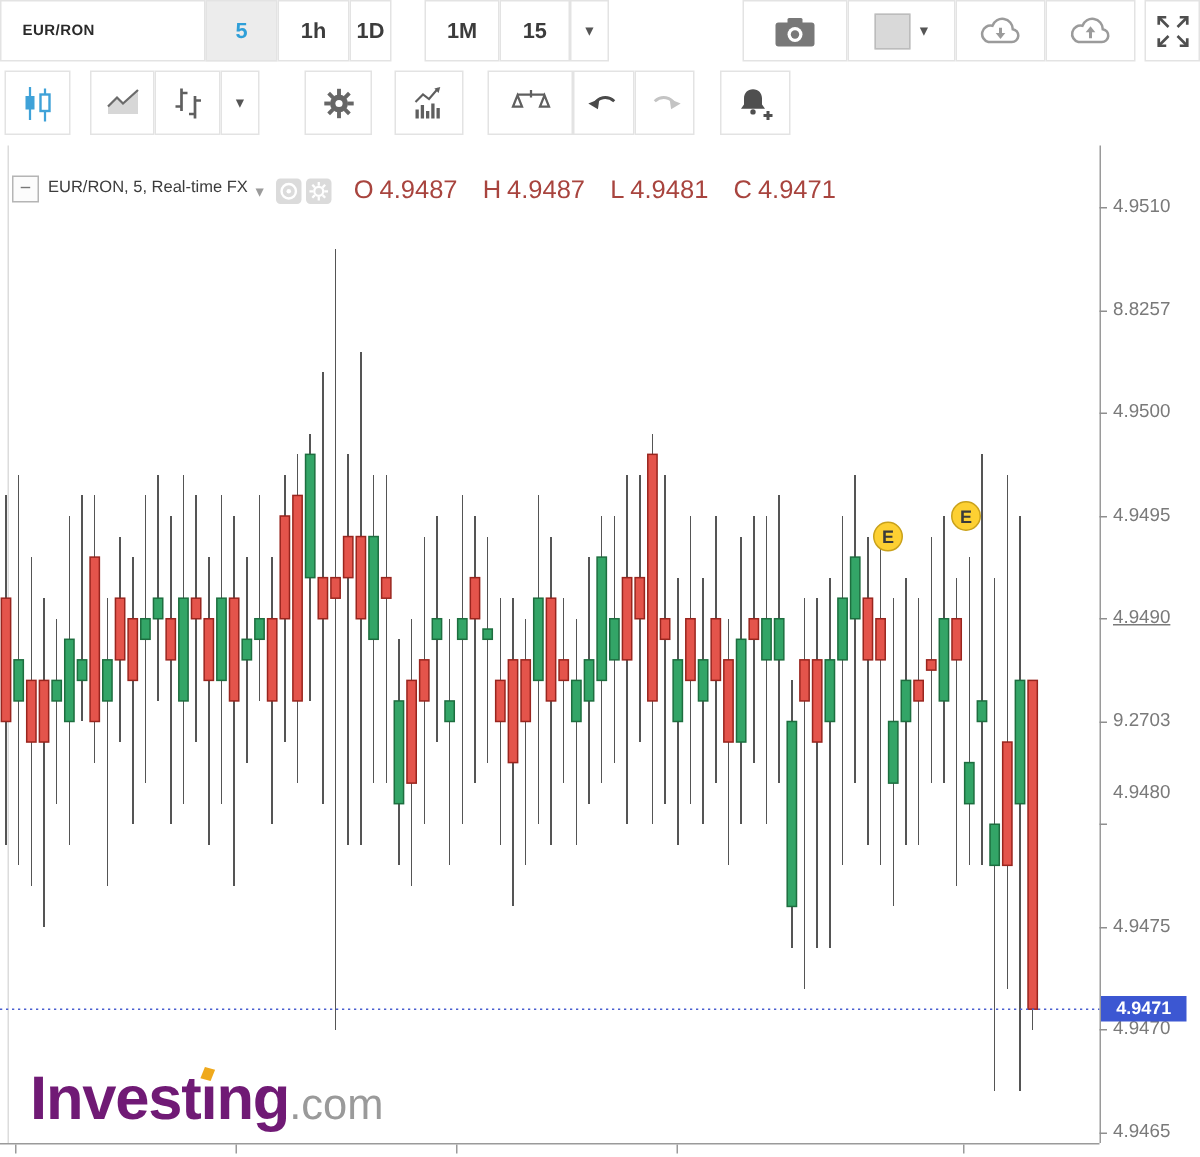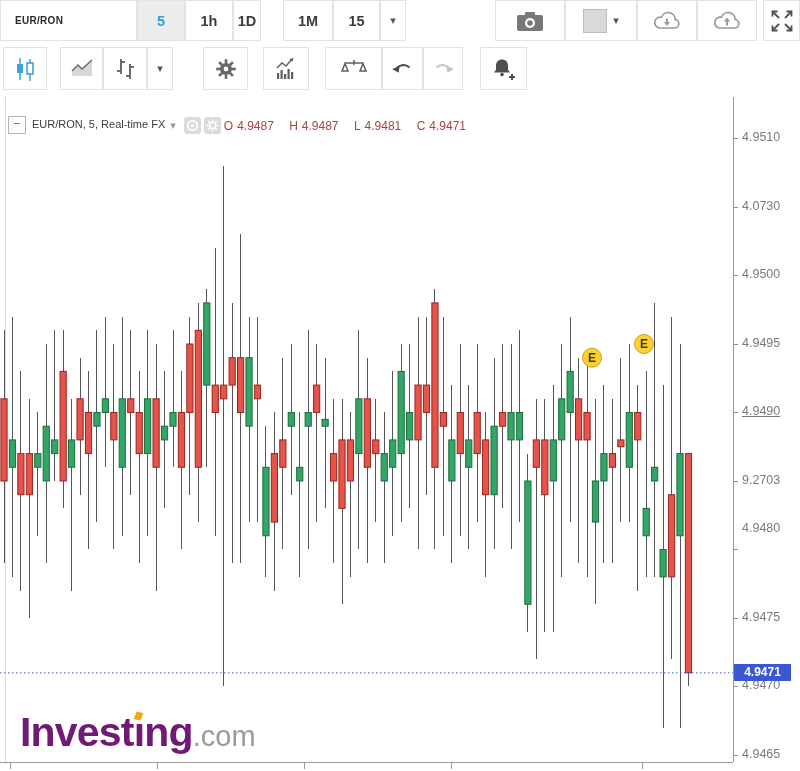--- a/index.html
+++ b/index.html
@@ -22,21 +22,21 @@
   .axis-label{position:absolute;left:742px;font-size:12.5px;color:#7a7a7a;}
   .axis-dash{position:absolute;left:733px;width:5px;height:1px;background:#8f8f8f;}
   .time-tick{position:absolute;top:666px;width:1px;height:6px;background:#9a9a9a;}
   .chart-title-row{position:absolute;left:8px;top:16px;display:flex;align-items:center;}
   .collapse-box{width:16px;height:16px;border:1px solid #b5b5b5;background:#fcfcfc;color:#777;
        font-size:13px;line-height:14px;text-align:center;margin-right:6px;margin-top:2px;}
   .chart-title{font-size:11px;color:#3c3c3c;}
   .title-caret{font-size:11px;color:#9b9b9b;margin:4px 8px 0 5px;}
   .chip{width:17px;height:17px;border-radius:3px;background:#dbdbdb;margin:4px 3px 0 0;
         display:flex;align-items:center;justify-content:center;}
-  .ohlc{margin-top:4px;font-size:12px;color:#a8443e;white-space:nowrap;}
+  .ohlc{margin-left:12px;margin-top:4px;font-size:17px;color:#a8443e;white-space:nowrap;}
   .ohlc span{margin-right:4px;}
   .ohlc .val{margin-right:12px;}
   .price-chip{position:absolute;left:734px;width:57px;height:17px;background:#3c57d2;color:#fff;
        font-size:12px;font-weight:bold;text-align:center;line-height:17px;}
   .logo{position:absolute;left:20px;top:612px;white-space:nowrap;}
   .logo .main{font-size:41px;font-weight:800;color:#701a75;letter-spacing:-.8px;}
   .logo .idot{position:relative;}
   .logo .idot::after{content:"";position:absolute;left:1px;top:3px;width:7px;height:8px;
        background:#efa91c;transform:rotate(14deg) skewX(-8deg);}
   .logo .com{font-size:29px;font-weight:400;color:#9a9a9a;}
@@ -408,21 +408,21 @@
       <span>C</span><span class="val">4.9471</span>
     </span>
   </div>
 
   <div class="axis-vline"></div>
   <div class="axis-hline"></div>
   <div id="axis-labels">
       <div class="axis-dash" style="top: 41.4933px;"></div>
       <div class="axis-label" style="top: 33.4933px;">4.9510</div>
       <div class="axis-dash" style="top: 109.993px;"></div>
-      <div class="axis-label" style="top: 101.993px;">4.0730</div>
+      <div class="axis-label" style="top: 101.993px;">8.8257</div>
       <div class="axis-dash" style="top: 178.493px;"></div>
       <div class="axis-label" style="top: 170.493px;">4.9500</div>
       <div class="axis-dash" style="top: 246.993px;"></div>
       <div class="axis-label" style="top: 238.993px;">4.9495</div>
       <div class="axis-dash" style="top: 315.493px;"></div>
       <div class="axis-label" style="top: 307.493px; text-decoration: underline;">4.9490</div>
       <div class="axis-dash" style="top: 383.993px;"></div>
       <div class="axis-label" style="top: 375.993px;">9.2703</div>
       <div class="axis-dash" style="top: 452.493px;"></div>
       <div class="axis-label" style="top: 424px;">4.9480</div>

